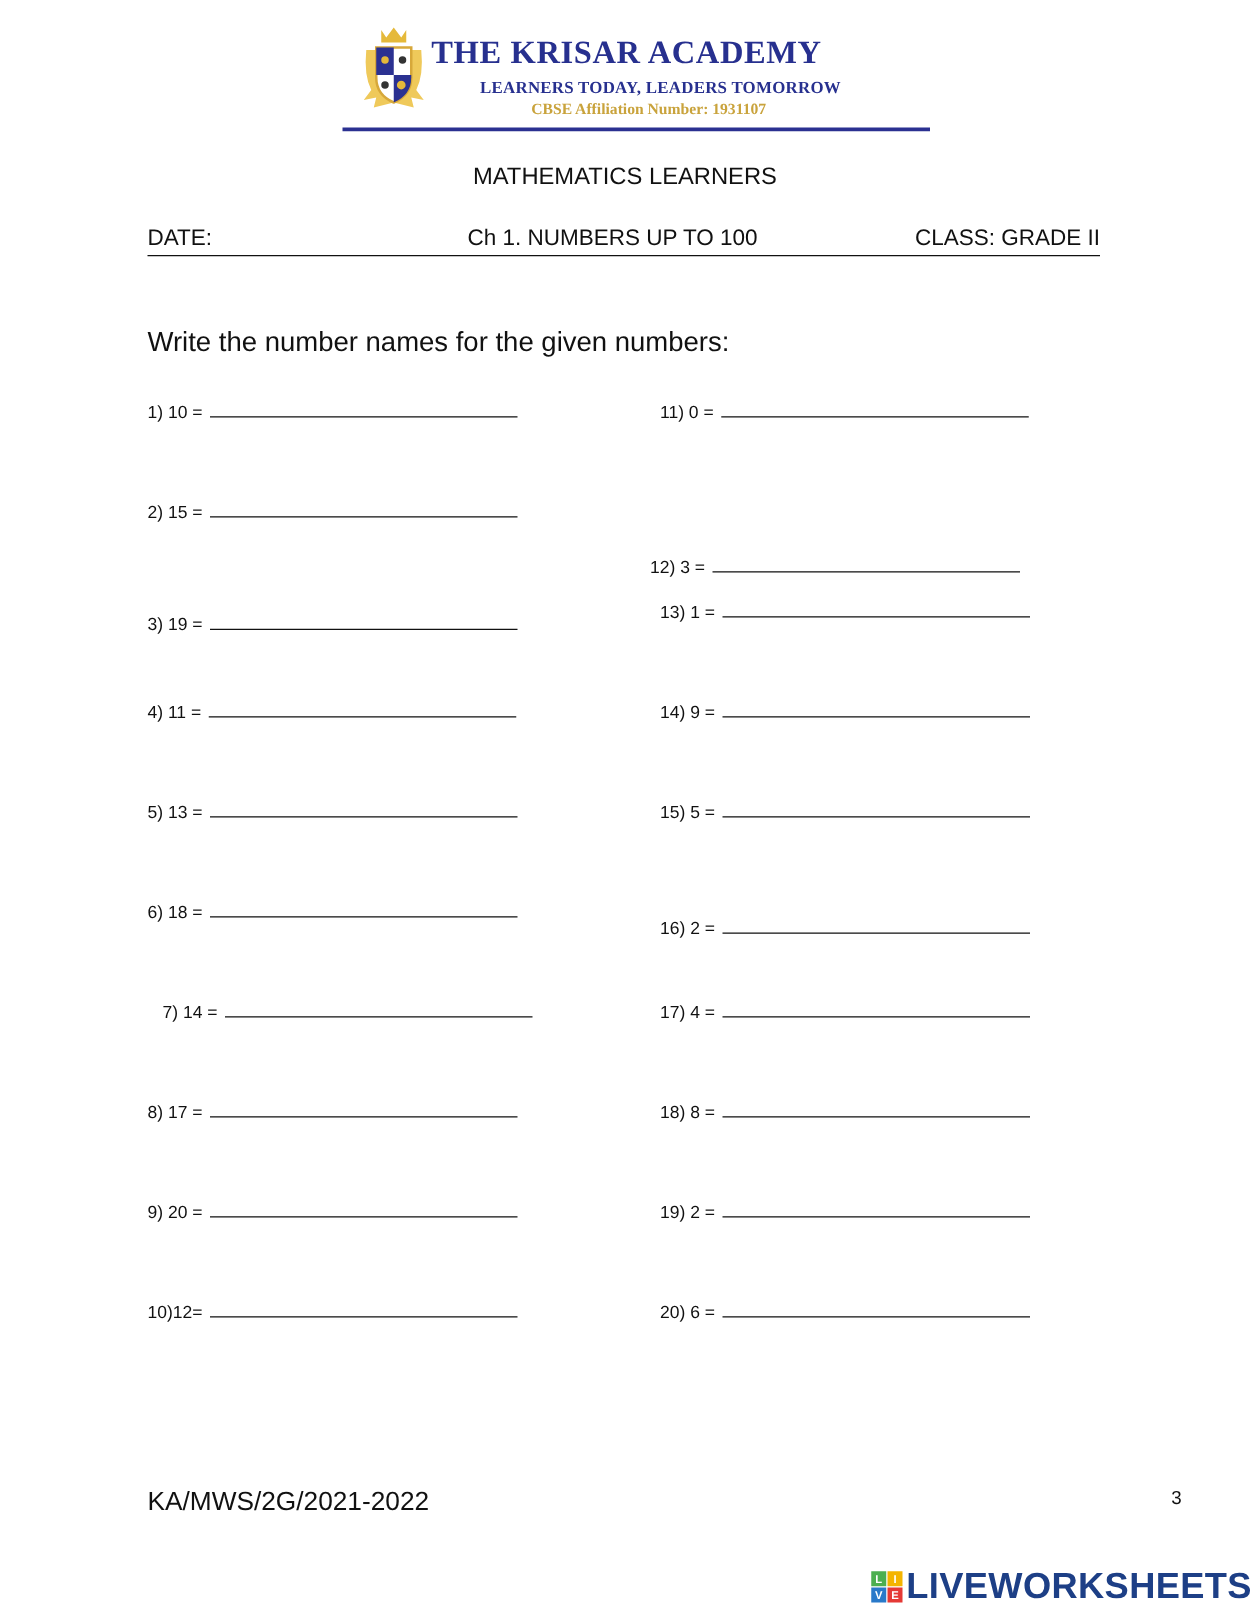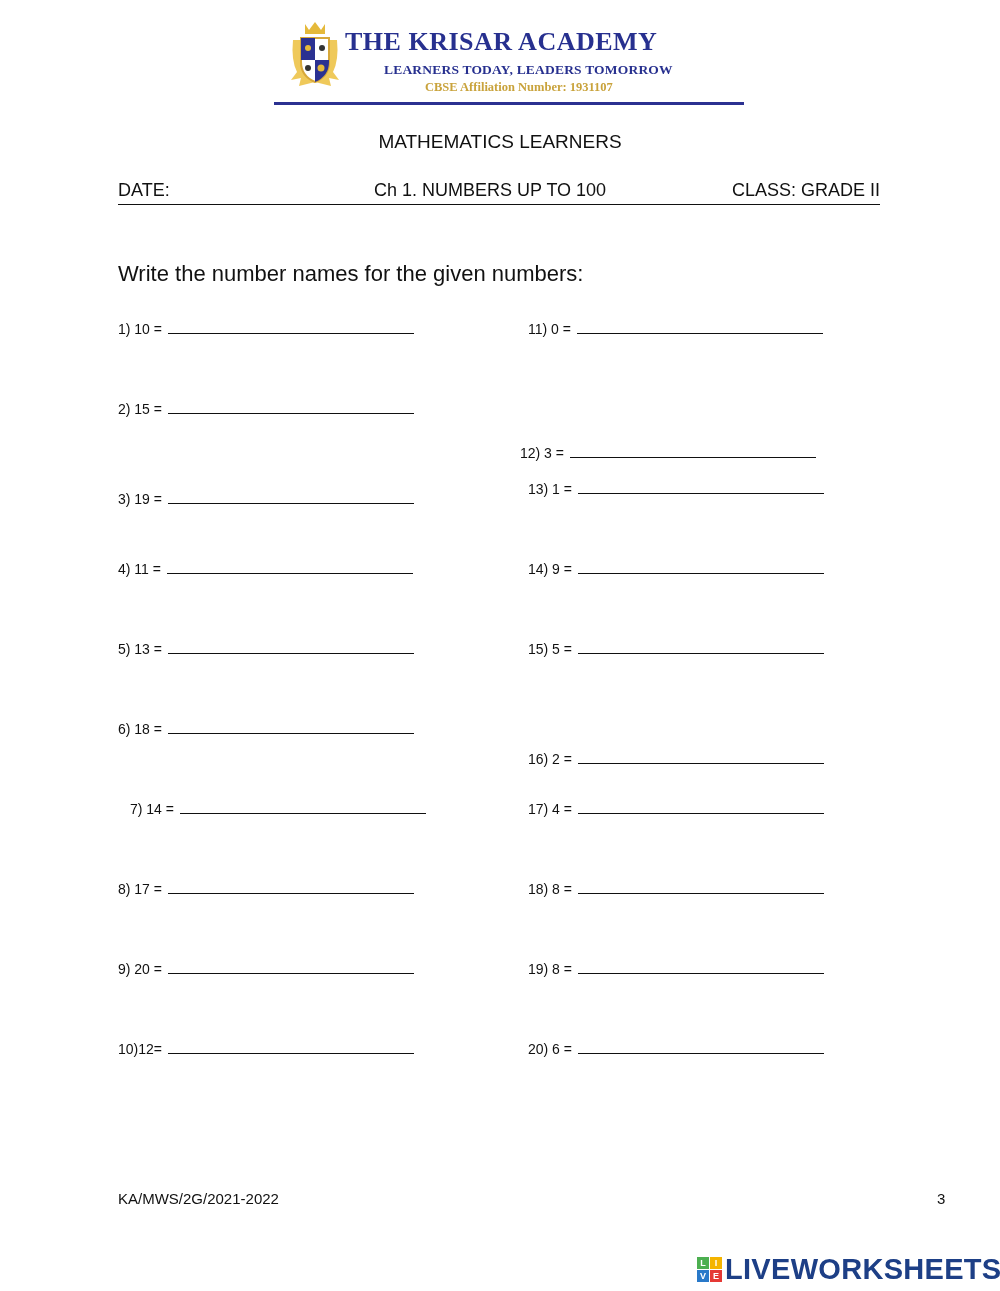--- a/index.html
+++ b/index.html
@@ -26,21 +26,21 @@
     .header-rule { left: 274px; top: 102px; width: 470px; height: 3px; background: #2b3191; }
     .ws-title { left: 0; width: 1000px; top: 131px; text-align: center; font-size: 19px; }
     .meta-row {
       left: 118px; top: 180px; width: 762px; height: 24px; border-bottom: 1.5px solid #111;
       font-size: 18px;
     }
     .meta-row span { position: absolute; top: 0; white-space: nowrap; }
     .instruction { left: 118px; top: 261px; font-size: 22px; }
     .q { position: absolute; font-size: 14px; white-space: nowrap; }
     .q .blank { display: inline-block; width: 246px; border-bottom: 1.5px solid #111; height: 20px; vertical-align: baseline; margin-left: 6px; }
-    .footer-code { left: 118px; top: 1190px; font-size: 15px; }
+    .footer-code { left: 118px; top: 1190px; font-size: 21px; }
     .page-num { left: 937px; top: 1190px; font-size: 15px; }
     .lw-logo { left: 697px; top: 1254px; height: 30px; display: flex; align-items: center; }
     .live-grid { display: grid; grid-template-columns: 12px 12px; grid-gap: 1px; margin-right: 3px; }
     .live-grid div { width: 12px; height: 12px; color: #fff; font-size: 9px; font-weight: bold; text-align: center; line-height: 12px; }
     .lw-text { color: #1d3f86; font-weight: bold; font-size: 29px; letter-spacing: 0.3px; }
   </style>
 </head>
 <body>
 
 <div class="abs crest">
@@ -82,24 +82,24 @@
     <div class="q" style="left: 118px; top: 873px;"><span>8) 17 =</span><span class="blank"></span></div>
     <div class="q" style="left: 118px; top: 953px;"><span>9) 20 =</span><span class="blank"></span></div>
     <div class="q" style="left: 118px; top: 1033px;"><span>10)12=</span><span class="blank"></span></div>
   </div>
 <div id="q-right">
     <div class="q" style="left: 528px; top: 313px;"><span>11) 0 =</span><span class="blank"></span></div>
     <div class="q" style="left: 520px; top: 393px; margin-top: 44px;"><span>12) 3 =</span><span class="blank"></span></div>
     <div class="q" style="left: 528px; top: 473px;"><span>13) 1 =</span><span class="blank"></span></div>
     <div class="q" style="left: 528px; top: 553px;"><span>14) 9 =</span><span class="blank"></span></div>
     <div class="q" style="left: 528px; top: 633px;"><span>15) 5 =</span><span class="blank"></span></div>
-    <div class="q" style="left: 528px; top: 743px;"><span>16) 2 =</span><span class="blank"></span></div>
+    <div class="q" style="left: 528px; top: 726px;"><span>16) 2 =</span><span class="blank"></span></div>
     <div class="q" style="left: 528px; top: 793px;"><span>17) 4 =</span><span class="blank"></span></div>
     <div class="q" style="left: 528px; top: 873px;"><span>18) 8 =</span><span class="blank"></span></div>
-    <div class="q" style="left: 528px; top: 953px;"><span>19) 8 =</span><span class="blank"></span></div>
+    <div class="q" style="left: 528px; top: 953px;"><span>19) 2 =</span><span class="blank"></span></div>
     <div class="q" style="left: 528px; top: 1033px;"><span>20) 6 =</span><span class="blank"></span></div>
   </div>
 
 <div class="abs footer-code">KA/MWS/2G/2021-2022</div>
 <div class="abs page-num">3</div>
 
 <div class="abs lw-logo">
   <div class="live-grid" id="live-grid">
       <div style="background: rgb(76, 175, 80);">L</div>
       <div style="background: rgb(244, 180, 0);">I</div>

